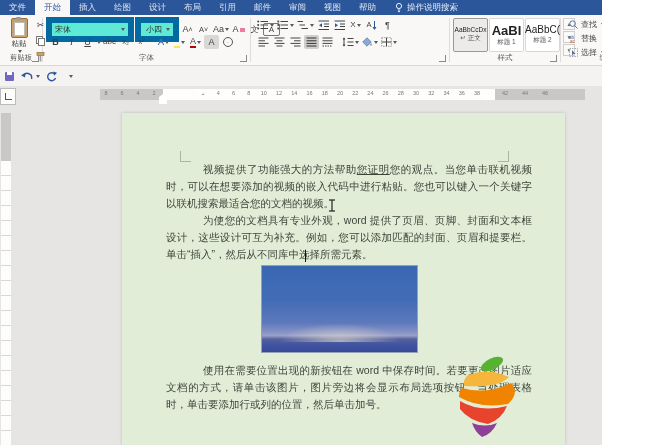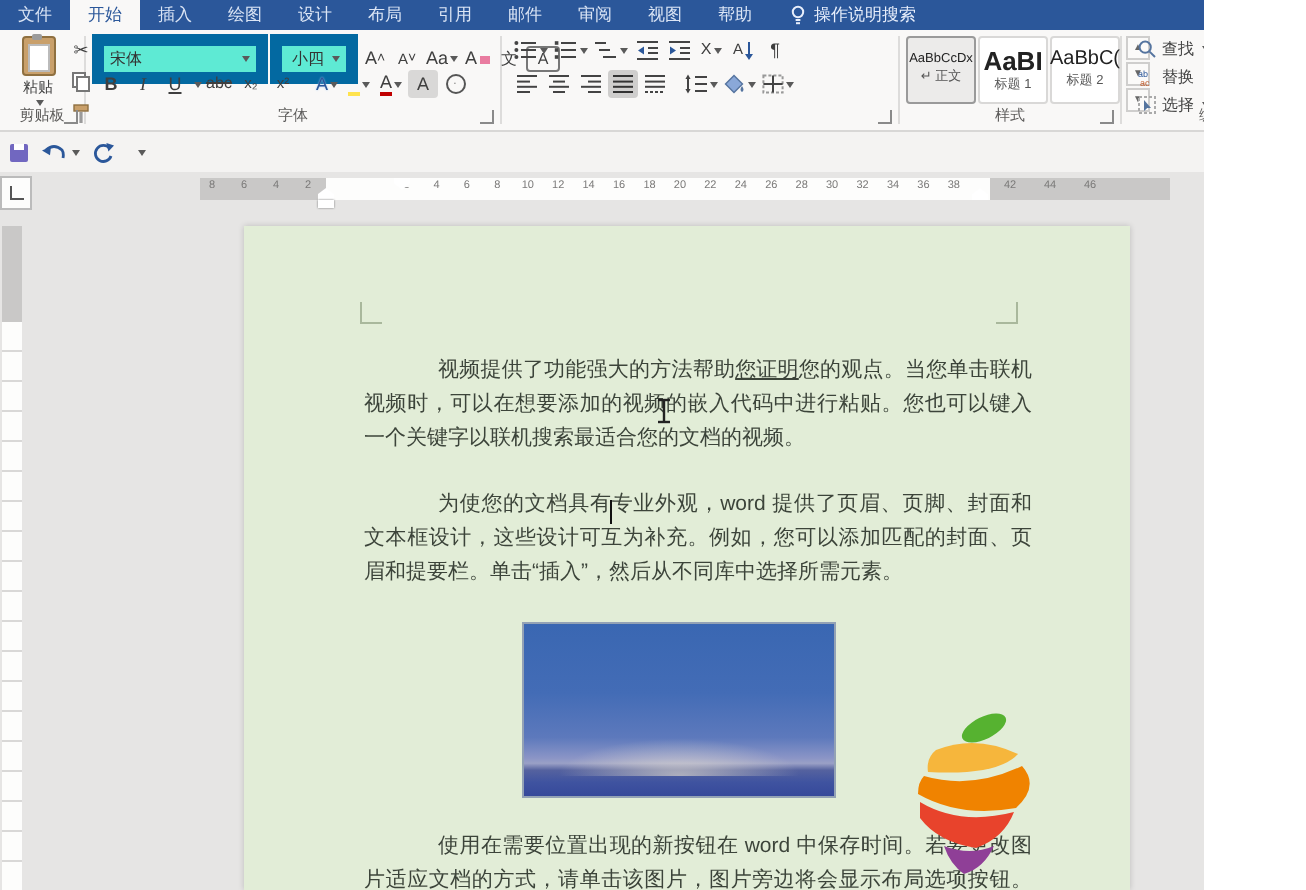--- a/index.html
+++ b/index.html
@@ -83,21 +83,21 @@
   .vr-white{position:absolute;top:48px;bottom:0;left:0;right:0;background:#fdfdfc;
             background-image:repeating-linear-gradient(180deg,transparent 0 14px,#d9d8d7 14px 15px)}
 
   .page{position:absolute;left:122px;top:27px;width:443px;height:332px;background:#e2edd7;box-shadow:0 0 3px rgba(0,0,0,.18)}
   .crop{position:absolute;width:10px;height:10px}
   .crop-tl{left:58px;top:38px;border-left:1px solid #a9b89c;border-bottom:1px solid #a9b89c}
   .crop-tr{left:376px;top:38px;border-right:1px solid #a9b89c;border-bottom:1px solid #a9b89c}
 
   .textblock{position:absolute;left:44px;top:48px;width:366px;color:#3c443a;font-size:10.5px;
              line-height:17px;text-align:justify}
-  .textblock p{margin:16px;text-indent:37px}
+  .textblock p{margin:0;text-indent:37px}
   .u-seg{text-decoration:underline}
   .doc-img{width:157px;height:88px;margin:2px 0 9px 95px;border:1px solid #93a2b5;box-sizing:border-box;position:relative;
      background:linear-gradient(180deg,#3a67b2 0%,#436cb6 40%,#5d79bc 66%,#8b95c6 78%,#9aa0c6 81%,#55629f 85%,#3f53a0 92%,#36499a 100%)}
   .doc-img:after{content:"";position:absolute;left:0;right:0;top:60%;bottom:12%;
      background:radial-gradient(ellipse at 50% 100%,rgba(255,244,214,.55),rgba(255,244,214,0) 55%)}
 
   .caret{position:absolute;left:305px;top:164px;width:1px;height:12px;background:#111}
   .ibeam{position:absolute;left:328px;top:113px}
 
   

